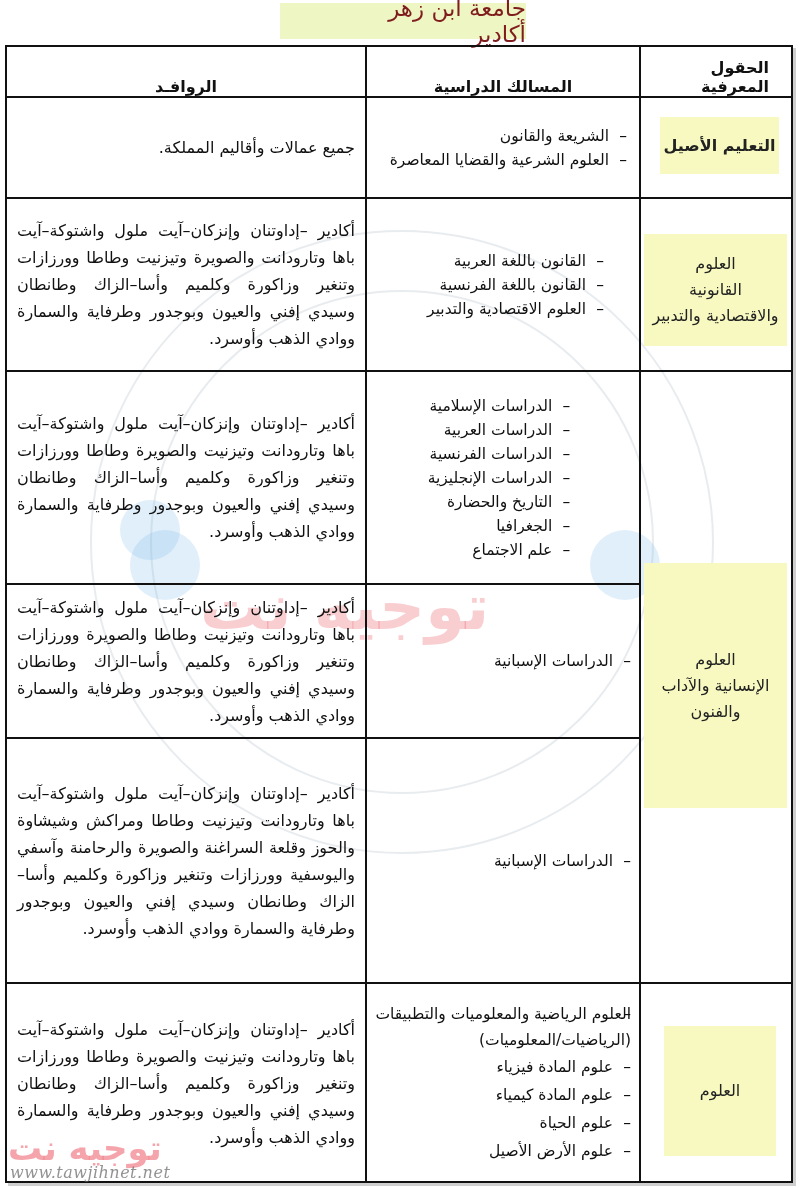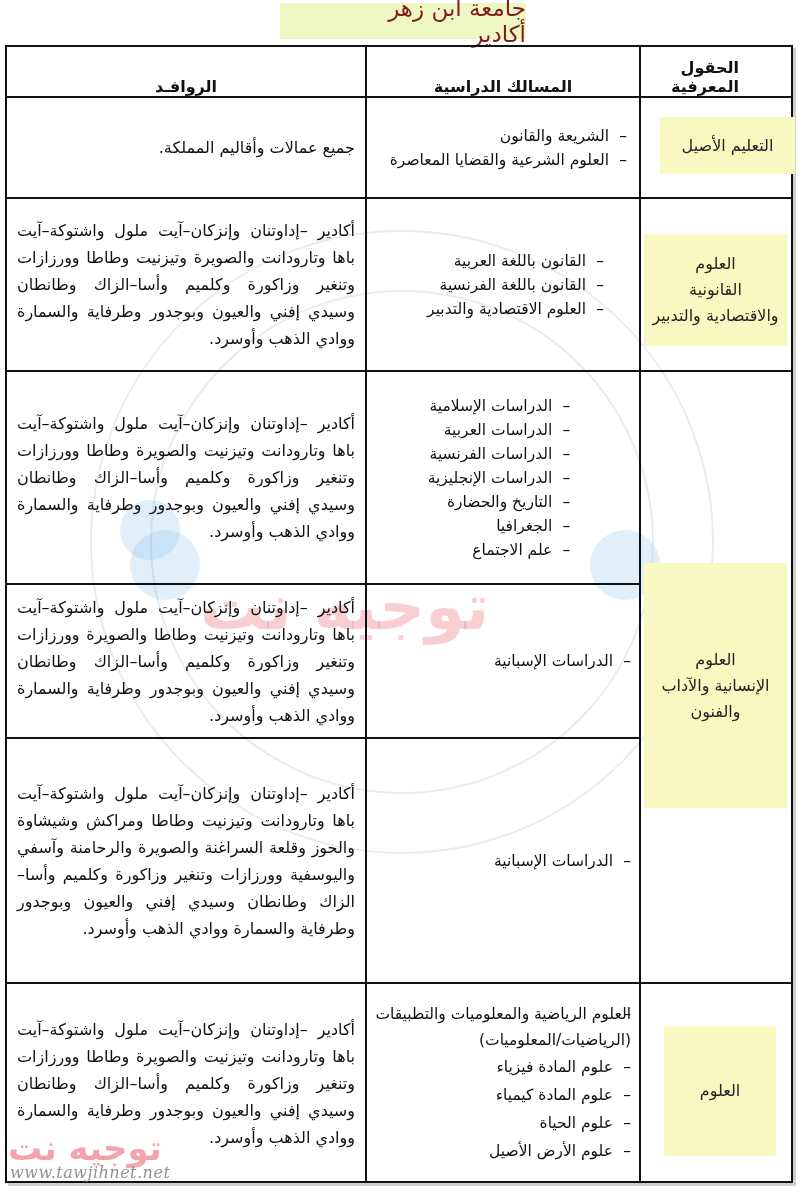--- a/index.html
+++ b/index.html
@@ -65,25 +65,25 @@
 
 <div class="vline" style="left:365px;top:45px;height:1138px;"></div>
 <div class="vline" style="left:639px;top:45px;height:1138px;"></div>
 
 <div class="cell hdr" style="left:7px;top:47px;width:358px;height:49px;">
   <span>الروافـد</span>
 </div>
 <div class="cell hdr" style="left:367px;top:47px;width:272px;height:49px;">
   <span>المسالك الدراسية</span>
 </div>
-<div class="cell hdr" style="left:611px;top:47px;width:128px;height:49px;">
+<div class="cell hdr" style="left:641px;top:47px;width:128px;height:49px;">
   <span>الحقول المعرفية</span>
 </div>
 
-<div class="field-box" style="left:660px;top:117px;width:135px;height:57px;">
+<div class="field-box" style="left:660px;top:117px;width:119px;height:57px;font-weight:bold;">
   <span>التعليم الأصيل</span>
 </div>
 <div class="cell" style="left:367px;top:98px;width:268px;height:99px;justify-content:flex-start;">
   <ul class="tracks">
     <li>الشريعة والقانون</li>
     <li>العلوم الشرعية والقضايا المعاصرة</li>
   </ul>
 </div>
 <div class="cell" style="left:7px;top:98px;width:358px;height:99px;">
   <div class="feeders">جميع عمالات وأقاليم المملكة.</div>

